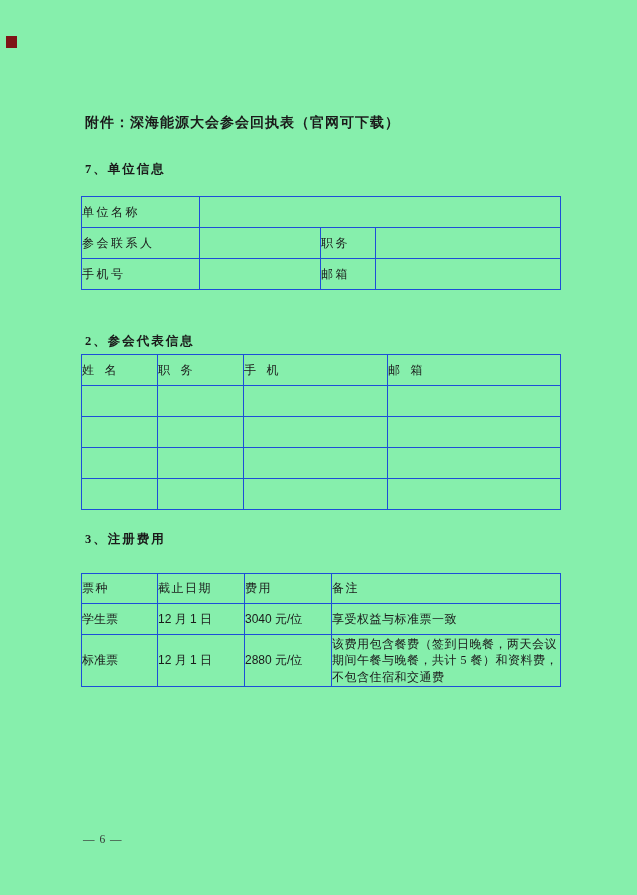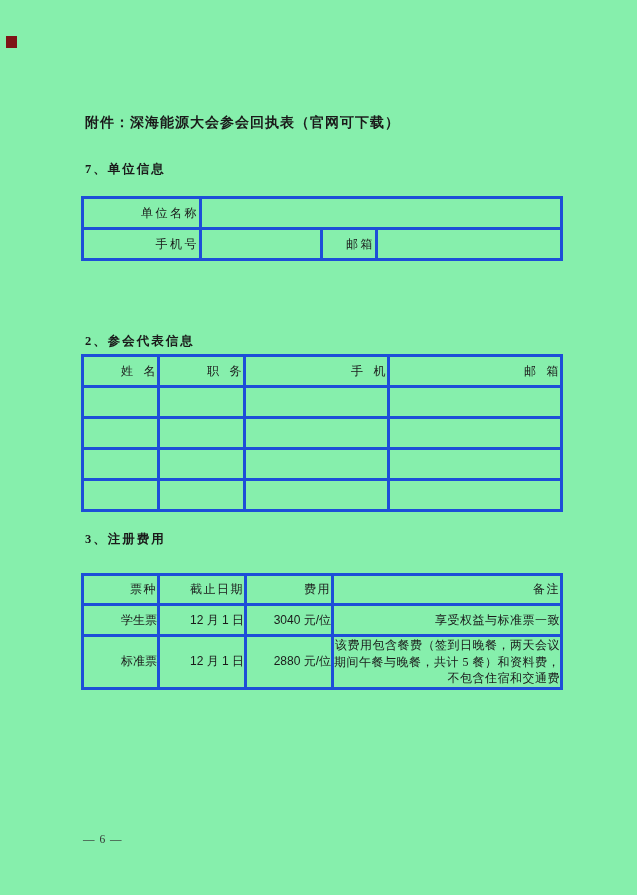--- a/index.html
+++ b/index.html
@@ -33,24 +33,24 @@
   table.doc-table {
     position:absolute; left:81px;
     border-collapse:collapse; table-layout:fixed;
     width:479px;
   }
   #unit-table  { top:196px; }
   #deleg-table { top:354px;border-radius:30px; }
   #fees-table  { top:573px; }
 
   .doc-table td, .doc-table th {
-    border:3px solid #1d4ed8;
+    border:1px solid #1d4ed8;
     padding:0; margin:0;
     font-size:12px; font-weight:normal;
-    text-align:right; vertical-align:middle;
+    text-align:left; vertical-align:middle;
     overflow:hidden;
   }
   .lbl  { font-weight:bold; letter-spacing:2.5px; }
   .hdr  { font-weight:bold; letter-spacing:1.5px; white-space:pre; }
   .num  { font-family:"Liberation Sans","DejaVu Sans",sans-serif; font-size:12px; }
   .note {
     text-align:left; padding:3px 6px 3px 6px;
     font-size:11.5px; line-height:16.5px; letter-spacing:0.5px;
   }
   #unit-table tr  { height:31px; }
@@ -80,20 +80,26 @@
     <colgroup>
         <col style="width:118px">
         <col style="width:121px">
         <col style="width:55px">
         <col style="width:185px">
       </colgroup>
     <tbody>
         <tr>
       <td class="lbl">单位名称</td>
       <td colspan="3"></td>
+    </tr>
+    <tr>
+      <td class="lbl">参会联系人</td>
+      <td></td>
+      <td class="lbl">职务</td>
+      <td></td>
     </tr>
     <tr>
       <td class="lbl">手机号</td>
       <td></td>
       <td class="lbl">邮箱</td>
       <td></td>
     </tr>
   </tbody>
     </table>
 

